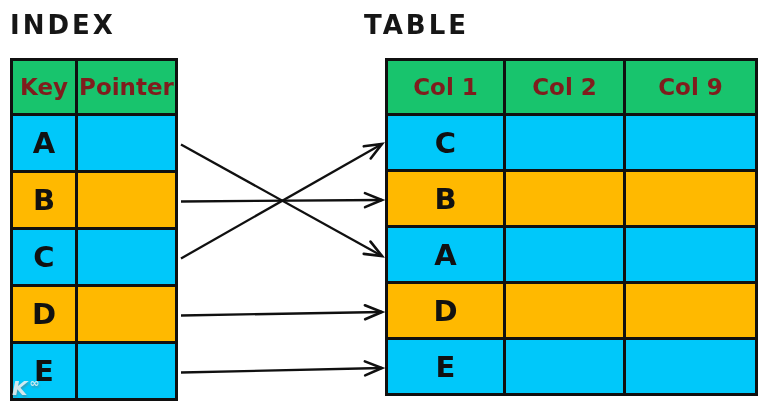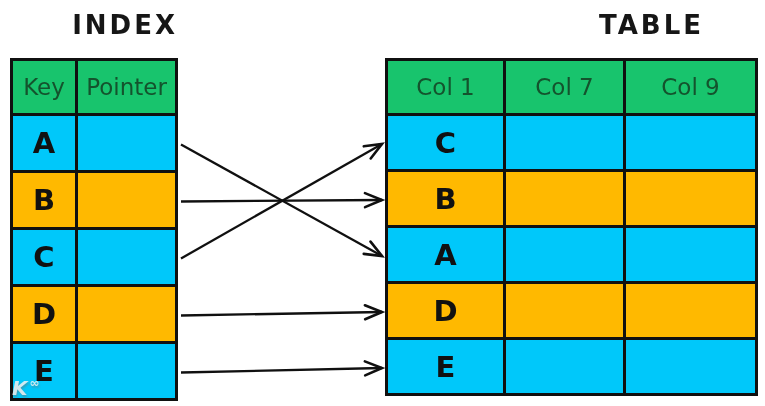--- a/index.html
+++ b/index.html
@@ -1,31 +1,31 @@
 <!DOCTYPE html>
 <html style="--green: #18c46d; --cyan: #00c8fa; --orange: #ffb900; --line: #101010;"><head>
 <meta charset="utf-8">
 <style>
   html,body { margin:0; padding:0; background:#ffffff; }
   .canvas {
     position:relative; width:765px; height:406px; background:#ffffff;
     overflow:hidden; font-family:"DejaVu Sans", sans-serif; color:#111;
   }
   .title {
-    position:absolute; top:10px; height:36px; text-align:right;
+    position:absolute; top:10px; height:36px; text-align:left;
     font-size:26px; font-weight:bold; letter-spacing:3px; color:#161616;
   }
   .index-title { left:10px;  width:168px; }
   .table-title { left:364px; width:340px; }
 
   table.tbl { position:absolute; top:58px; border-collapse:collapse; table-layout:fixed; }
   .index-tbl { left:10px;  width:168px; }
   .table-tbl { left:385px; width:373px; }
   .tbl th, .tbl td { border:3px solid #101010; padding:0; text-align:center; vertical-align:middle; }
-  .tbl th { background:var(--green); font-size:23px; font-weight:400; height:52px; color:#14532d; }
+  .tbl th { background:var(--green); font-size:23px; font-weight:700; height:52px; color:#7f1d1d; }
   .index-tbl td { height:54px; }
   .table-tbl td { height:53px; }
   .cell-letter { font-size:29px; font-weight:600; }
   tr[data-color="cyan"]   td { background:var(--cyan); }
   tr[data-color="orange"] td { background:var(--orange); }
   .col-key  { width:62px; }
   .col-c1 { width:115px; } .col-c2 { width:117px; }
 
   svg.arrows { position:absolute; left:0; top:0; width:765px; height:406px; pointer-events:none; }
 
@@ -71,21 +71,21 @@
       <td class="cell-letter">E</td>
       <td></td>
     </tr>
   </tbody>
     </table>
 
   <table class="tbl table-tbl">
     <tbody>
         <tr>
       <th class="col-c1">Col 1</th>
-      <th class="col-c2">Col 7</th>
+      <th class="col-c2">Col 2</th>
       <th>Col 9</th>
     </tr>
     <tr data-color="cyan">
       <td class="cell-letter">C</td>
       <td></td>
       <td></td>
     </tr>
     <tr data-color="orange">
       <td class="cell-letter">B</td>
       <td></td>

